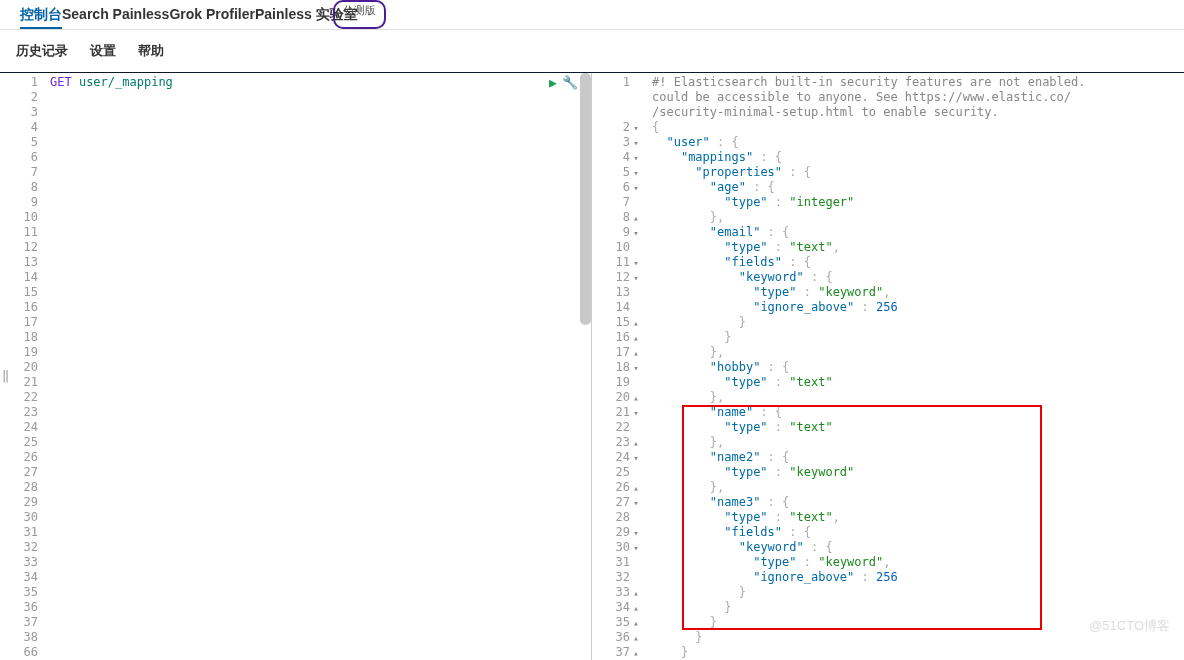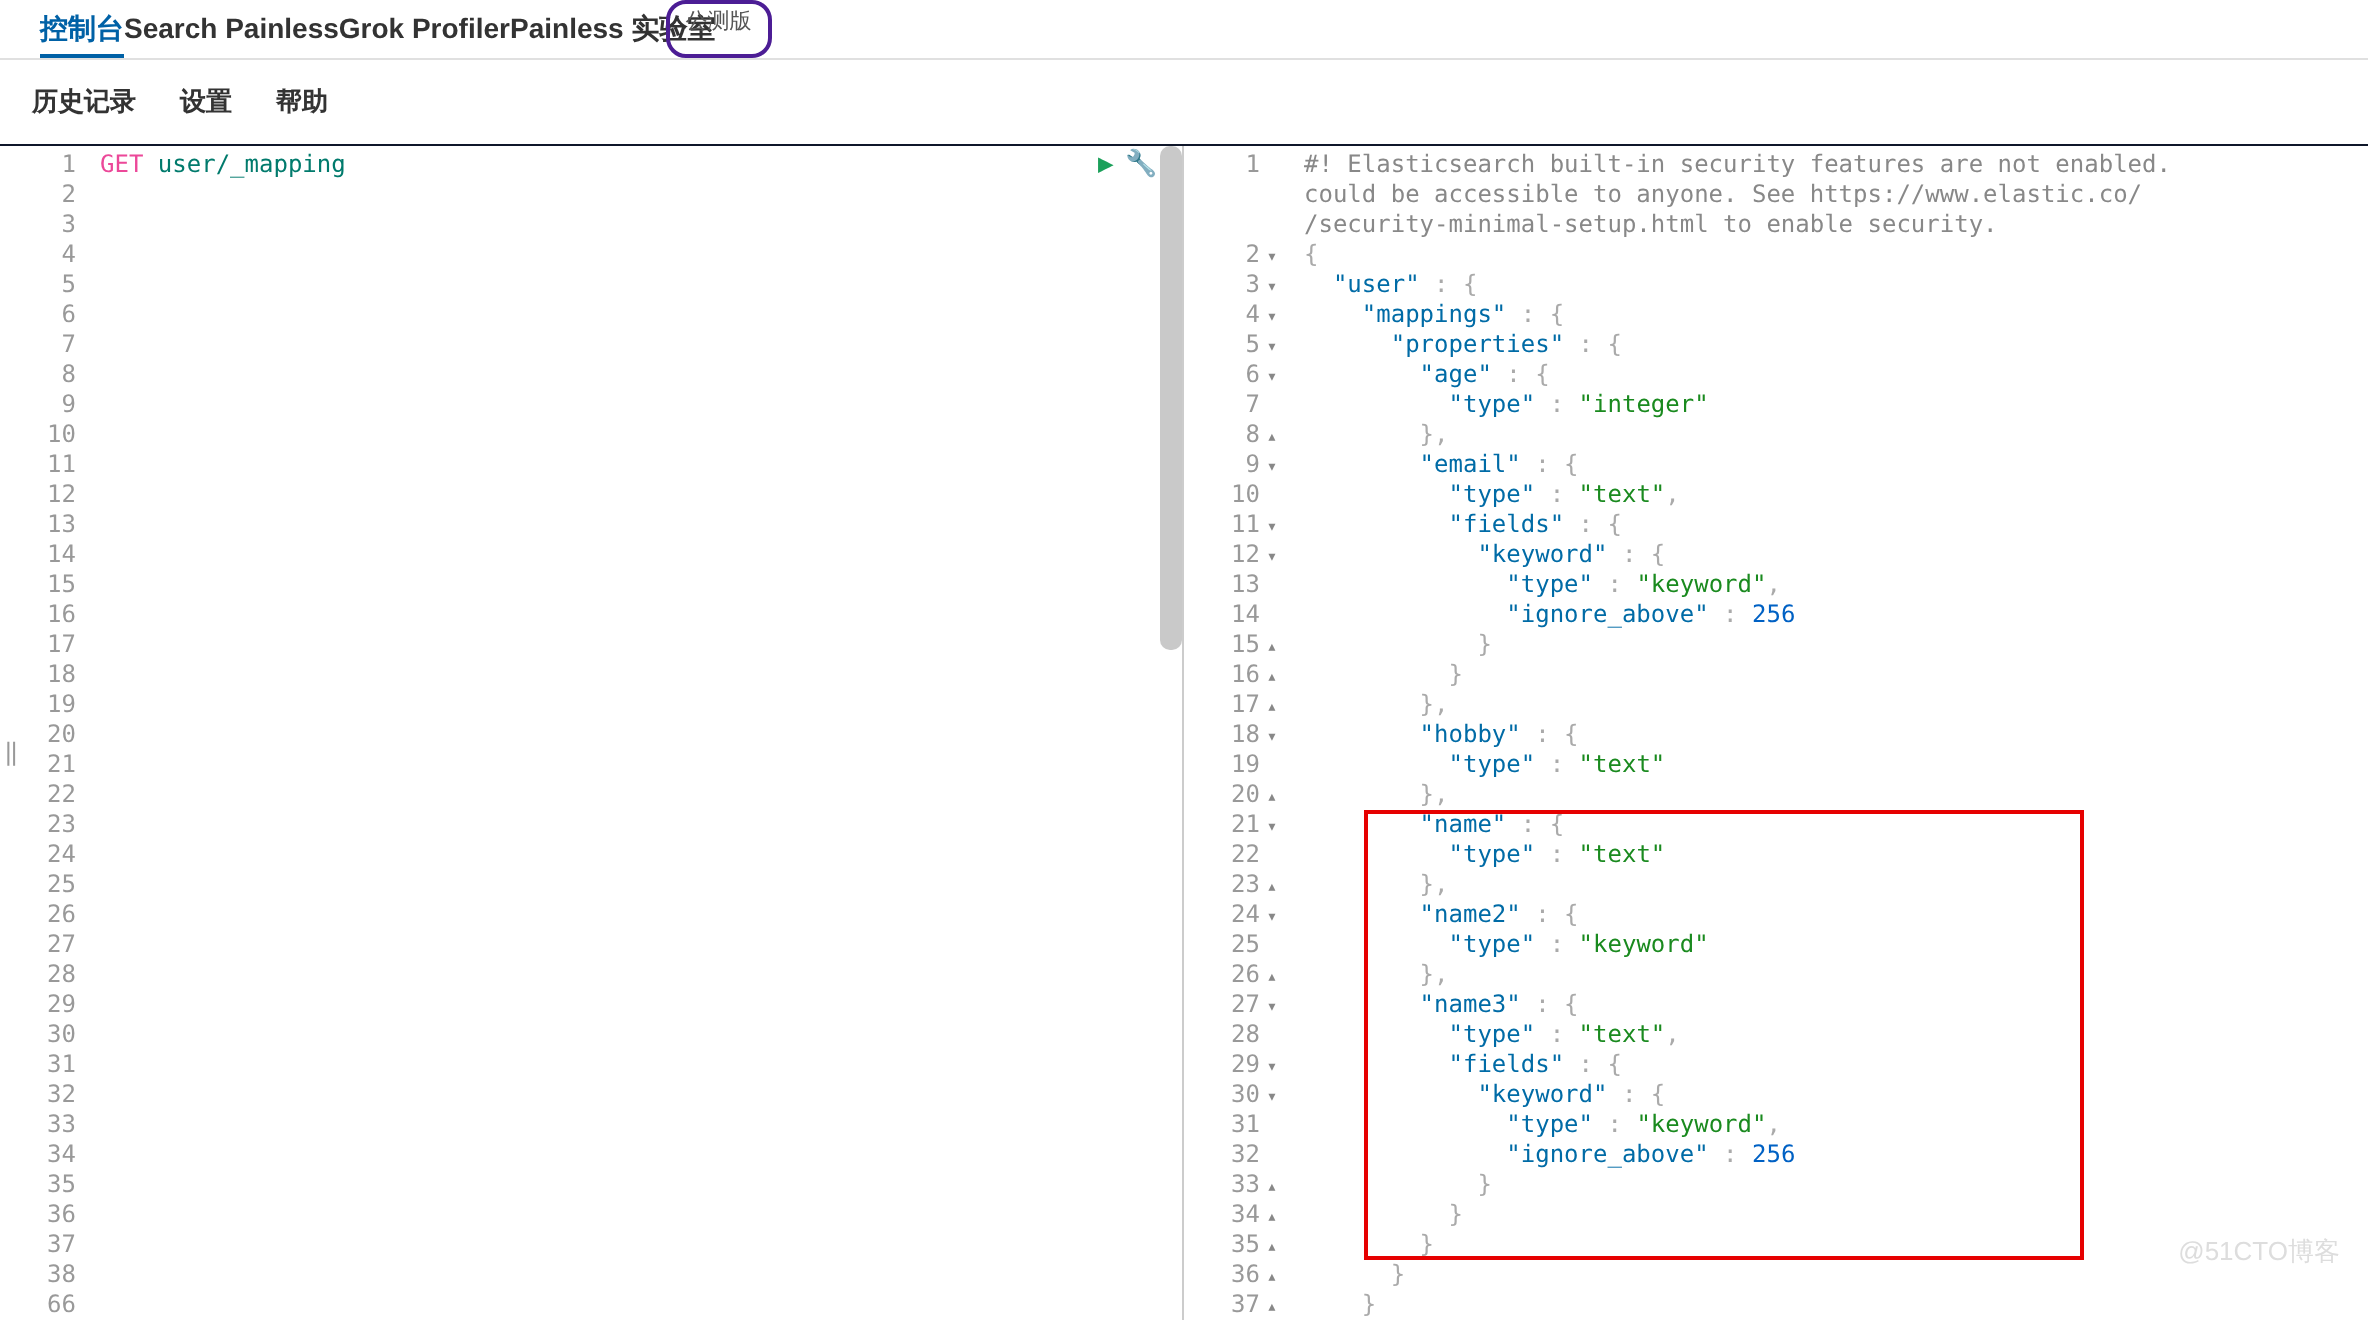--- a/index.html
+++ b/index.html
@@ -23,21 +23,21 @@
 .actions{position:absolute;right:12px;top:2px;display:flex;gap:6px}
 .icon{cursor:pointer;font-size:13px}
 .play{color:#1ba05a}
 .wrench{color:#5a8cc4}
 .err{position:absolute;left:2px;top:2px;background:#e74c3c;color:#fff;width:14px;height:14px;font-size:10px;text-align:center;border-radius:2px;line-height:14px}
 .divbar{position:absolute;left:0;top:296px;color:#999;font-size:12px;padding-left:2px}
 .scrollbar{position:absolute;right:0;top:0;width:11px;height:252px;background:#c9c9c9;border-radius:5px}
 .wm{position:absolute;right:14px;bottom:25px;color:#ddd;font-size:13px}
 .redbox{position:absolute;border:2px solid #e60000}
 
-.m{color:#ec4899}.u{color:#007a6c}.c{color:#888}.k{color:#006ba6}.s{color:#1a8a1f}.n{color:#0061c4}.b{color:#aaa}
+.m{color:#6d28d9}.u{color:#007a6c}.c{color:#888}.k{color:#006ba6}.s{color:#1a8a1f}.n{color:#0061c4}.b{color:#aaa}
 </style>
 </head>
 <body>
 
 <div class="tabs">
   <div class="tab active">控制台</div>
   <div class="tab">Search Painless</div>
   <div class="tab">Grok Profiler</div>
   <div class="tab">Painless 实验室</div>
   <span class="badge">公测版</span>

